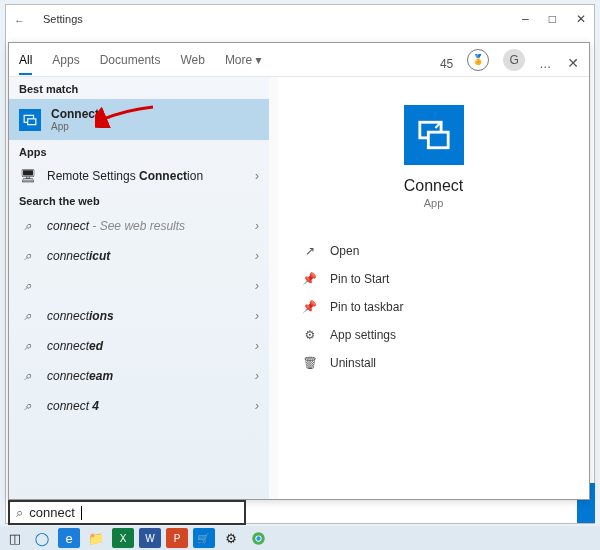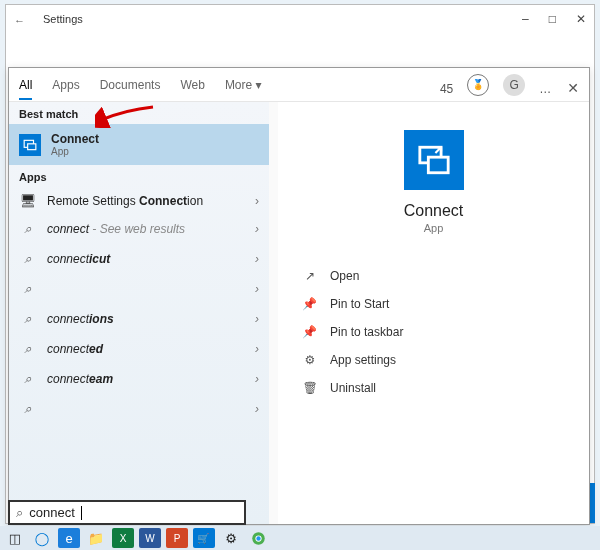--- a/index.html
+++ b/index.html
@@ -19,21 +19,21 @@
   .settings-body { background:#fff; height:calc(100% - 28px); }
 
   
   .flyout {
     position: absolute;
     left: 8px; top: 42px;
     width: 582px; height: 458px;
     background: #fafafa;
     border: 1px solid #999;
     box-shadow: 0 2px 8px rgba(0,0,0,0.15);
-    display: flex; flex-direction: column; margin-top: 25px;
+    display: flex; flex-direction: column;
   }
   .tabs {
     height: 34px; display: flex; align-items: center; padding: 0 10px;
     border-bottom: 1px solid #e6e6e6;
     font-size: 12px; color: #666; gap: 20px; background:#fff;
   }
   .tabs .tab.active { color:#000; border-bottom:2px solid #0078d4; padding-bottom:6px; margin-bottom:-8px; }
   .tabs .spacer { flex:1; }
   .tabs .right { display:flex; align-items:flex-end; gap:14px; color:#555; }
   .reward { width:22px; height:22px; border:1px solid #777; border-radius:50%; display:flex; align-items:center; justify-content:center; font-size:10px;}
@@ -161,20 +161,21 @@
         </div>
       </div>
 
       <div class="section-label">Apps</div>
       <div class="item">
         <span class="icon-slot rd-icon">🖥</span>
         <span><span>Remote Settings </span><span class="bold-part">Connect</span><span>ion</span></span>
         <span class="chevron">›</span>
       </div>
 
+      <div class="section-label">Search the web</div>
 
       <div class="item web-item">
         <span class="icon-slot search-icon"></span>
         <span class="text"><span>connect</span><span class="bold-part"></span><span class="hint"> - See web results</span></span>
         <span class="chevron">›</span>
       </div>
       <div class="item web-item">
         <span class="icon-slot search-icon"></span>
         <span class="text"><span>connect</span><span class="bold-part">icut</span></span>
         <span class="chevron">›</span>
@@ -193,20 +194,21 @@
         <span class="text"><span>connect</span><span class="bold-part">ed</span></span>
         <span class="chevron">›</span>
       </div>
       <div class="item web-item">
         <span class="icon-slot search-icon"></span>
         <span class="text"><span>connect</span><span class="bold-part">eam</span></span>
         <span class="chevron">›</span>
       </div>
       <div class="item web-item">
         <span class="icon-slot search-icon"></span>
+        <span class="text"><span>connect</span><span class="bold-part"> 4</span></span>
         <span class="chevron">›</span>
       </div>
 
     </div>
 
     <div class="right-pane">
       <div class="big-tile">
         <svg width="34" height="34" viewBox="0 0 24 24">
             <rect x="2" y="3" width="15" height="11" fill="none" stroke="#fff" stroke-width="2"></rect>
             <rect x="8" y="10" width="14" height="11" fill="#0078d4" stroke="#fff" stroke-width="2"></rect>

